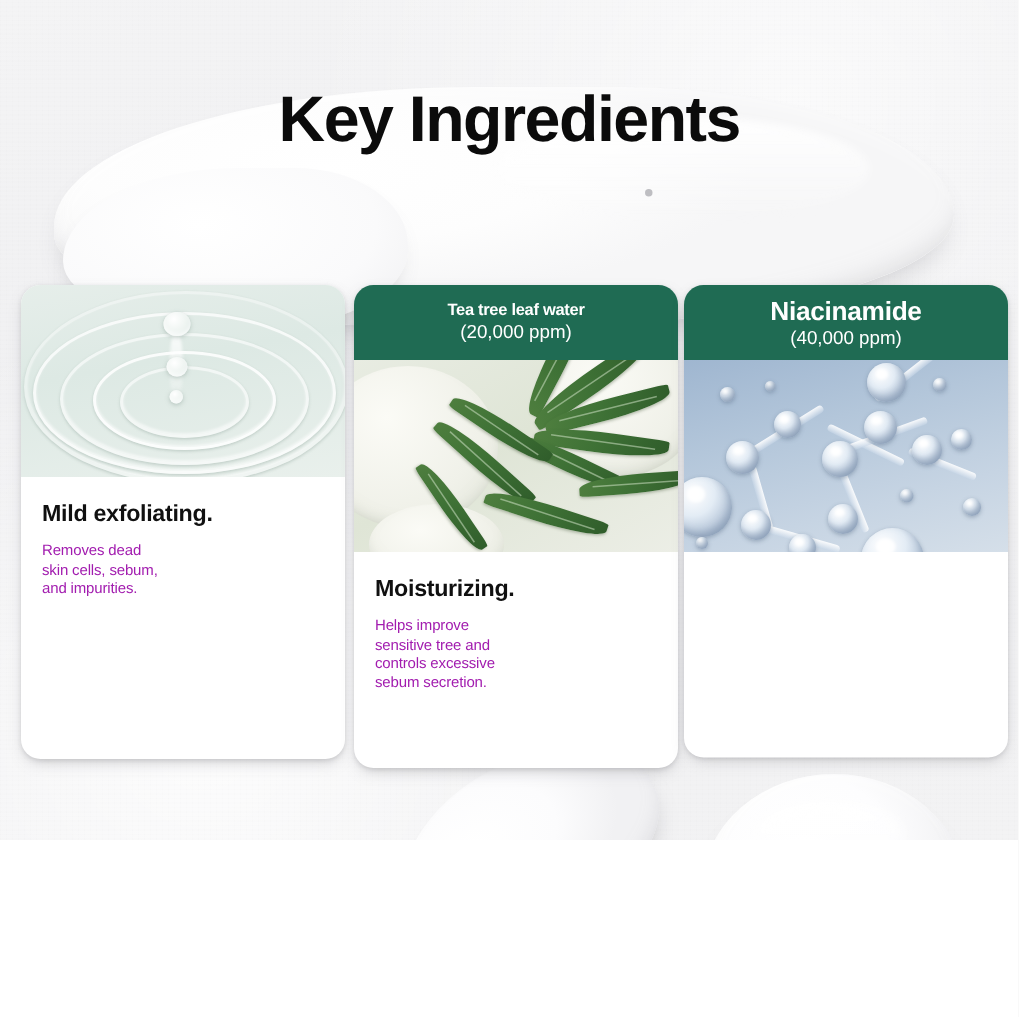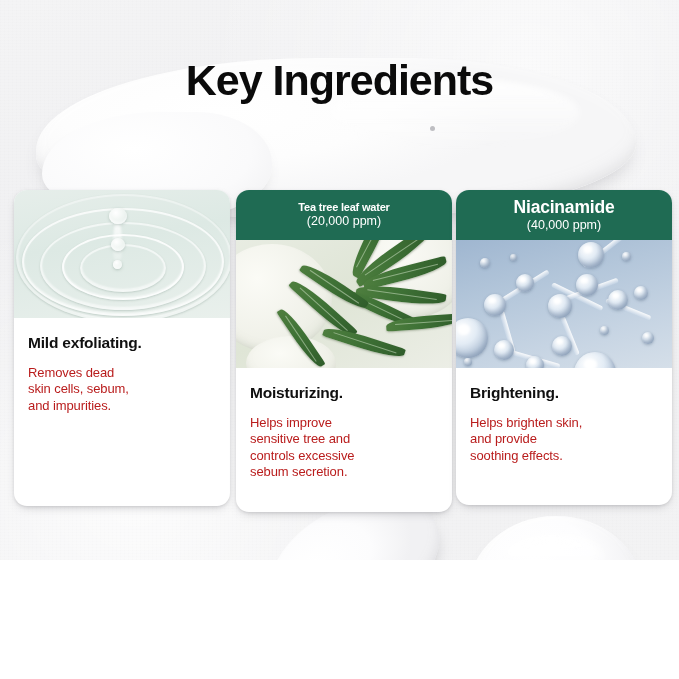--- a/index.html
+++ b/index.html
@@ -274,22 +274,22 @@
     flex: 1;
   }
   .body-head {
     font-size: 15.5px;
     font-weight: bold;
     color: #101010;
     margin: 0 0 9px 0;
     letter-spacing: -.2px;
   }
   .body-text {
-    font-size: 13px;
-    color: #b91c1c;
+    font-size: 10px;
+    color: #a21caf;
     line-height: 1.26;
     white-space: pre-line;
     letter-spacing: -.1px;
   }
 </style>
 </head>
 <body>
 
 <div id="page">
 
@@ -382,21 +382,15 @@
       <div class="atom" style="left:70px;  top:116px; width:18px; height:18px;"></div>
       <div class="atom" style="left:-8px;  top:78px;  width:40px; height:40px;"></div>
       <div class="atom" style="left:118px; top:112px; width:42px; height:42px;"></div>
       <div class="atom" style="left:24px;  top:18px;  width:10px; height:10px;"></div>
       <div class="atom" style="left:54px;  top:14px;  width:7px;  height:7px;"></div>
       <div class="atom" style="left:166px; top:12px;  width:9px;  height:9px;"></div>
       <div class="atom" style="left:186px; top:92px;  width:12px; height:12px;"></div>
       <div class="atom" style="left:144px; top:86px;  width:9px;  height:9px;"></div>
       <div class="atom" style="left:8px;   top:118px; width:8px;  height:8px;"></div>
     </div>
-    <div class="card-body">
-      <p class="body-head">Brightening.</p>
-      <p class="body-text">Helps brighten skin,
-and provide
-soothing effects.</p>
-    </div>
   </div>
 
 </div>
 
 </body></html>

